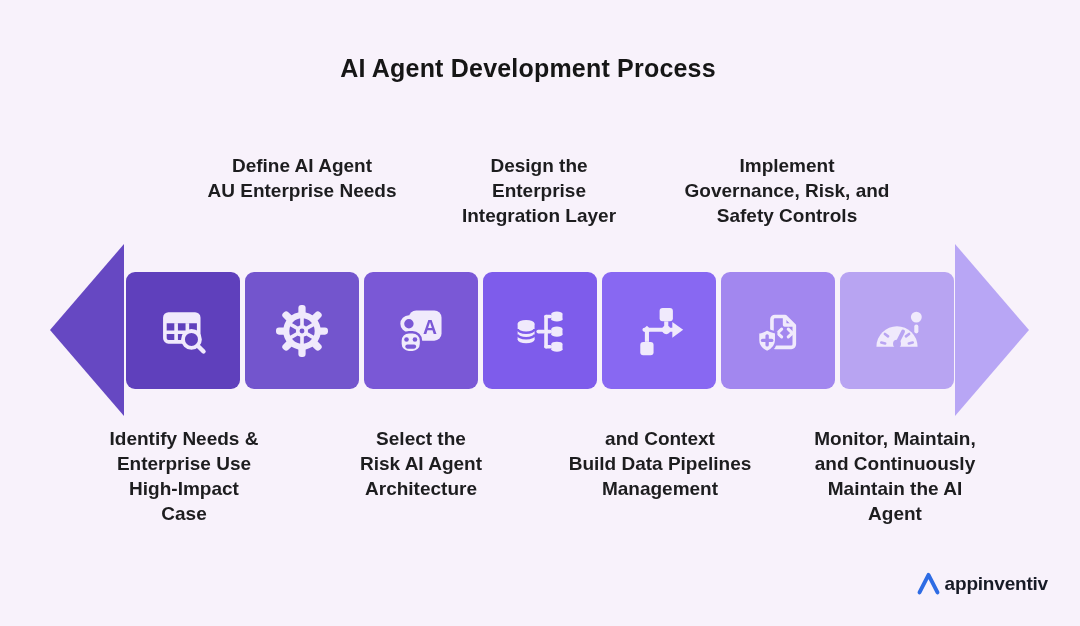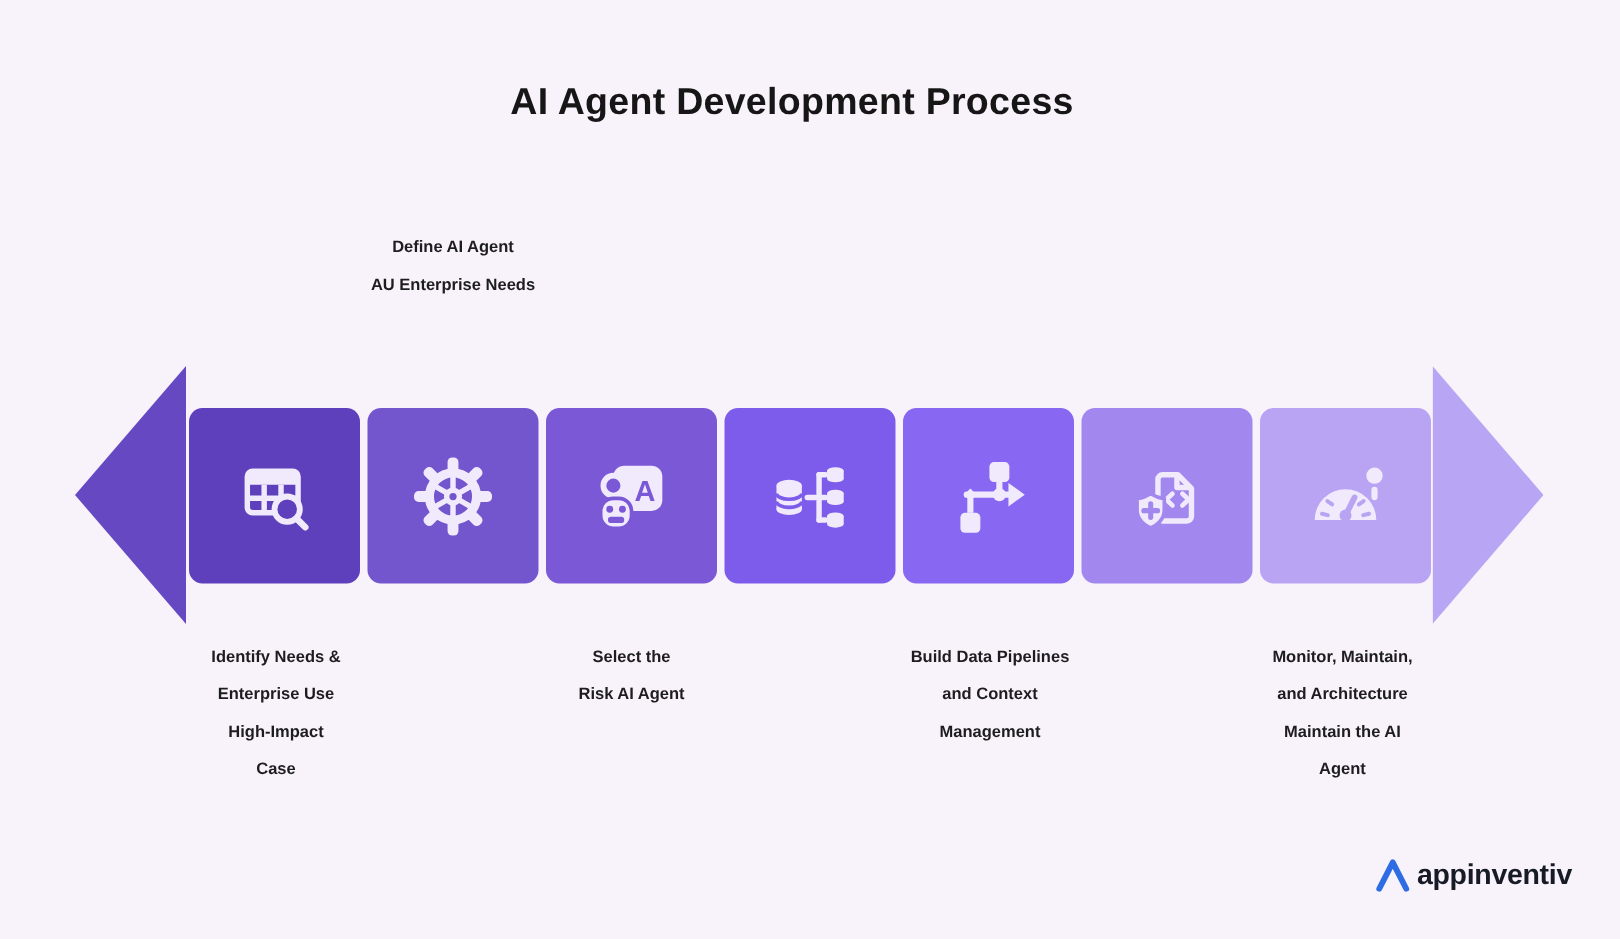--- a/index.html
+++ b/index.html
@@ -3,21 +3,21 @@
 <meta charset="utf-8">
 <style>
   html,body{margin:0;padding:0;}
   body{background:#f8f2fb;font-family:"Liberation Sans", sans-serif;}
   .stage{position:relative;width:1080px;height:626px;background:#f8f2fb;overflow:hidden;}
 
   .title{position:absolute;left:0;top:54px;width:1056px;text-align:center;
          font-size:25px;font-weight:700;color:#161616;letter-spacing:.2px;}
 
   .lbl{position:absolute;width:250px;text-align:center;color:#1d1d1f;
-       font-size:11px;font-weight:600;line-height:25px;}
+       font-size:19px;font-weight:600;line-height:25px;}
   .lbl-top{top:153px;}
   .lbl-bottom{top:426px;}
 
   .arrowhead{position:absolute;top:244px;width:74px;height:172px;}
   .arrowhead.left{left:50px;clip-path:polygon(100% 0,100% 100%,0 50%);}
   .arrowhead.right{left:955px;clip-path:polygon(0 0,100% 50%,0 100%);}
 
   .box{position:absolute;top:272px;width:114px;height:117px;border-radius:9px;
        display:flex;align-items:center;justify-content:center;}
   .box svg{width:58px;height:58px;}
@@ -33,20 +33,30 @@
 </head>
 <body>
 
 <div class="stage">
 
   <div class="title">AI Agent Development Process</div>
 
   <div class="lbl lbl-top" style="left:177px">
     <div>Define AI Agent</div>
     <div>AU Enterprise Needs</div>
+  </div>
+  <div class="lbl lbl-top" style="left:414px">
+    <div>Design the</div>
+    <div>Enterprise</div>
+    <div>Integration Layer</div>
+  </div>
+  <div class="lbl lbl-top" style="left:662px">
+    <div>Implement</div>
+    <div>Governance, Risk, and</div>
+    <div>Safety Controls</div>
   </div>
 
   <div class="arrowhead left" style="background: rgb(102, 72, 194);"></div>
   <div class="arrowhead right" style="background: rgb(184, 166, 245);"></div>
 
   <div class="box" style="left: 126px; background: rgb(95, 64, 188); --box: #5f40bc;">
     <svg viewBox="0 0 48 48">
       <rect x="9" y="10" width="28" height="23" rx="3" class="ic-stroke" stroke-width="3"></rect>
       <path d="M12 10 h22 a3 3 0 0 1 3 3 v4.5 h-28 V13 a3 3 0 0 1 3-3 z" class="ic-fill"></path>
       <line x1="18.3" y1="17.5" x2="18.3" y2="33" class="ic-stroke" stroke-width="3"></line>
@@ -174,29 +184,30 @@
 
   <div class="lbl lbl-bottom" style="left:59px">
     <div>Identify Needs &amp;</div>
     <div>Enterprise Use</div>
     <div>High-Impact</div>
     <div>Case</div>
   </div>
   <div class="lbl lbl-bottom" style="left:296px">
     <div>Select the</div>
     <div>Risk AI Agent</div>
+    <div>Architecture</div>
   </div>
   <div class="lbl lbl-bottom" style="left:535px">
+    <div>and Context</div>
     <div>Build Data Pipelines</div>
-    <div>and Context</div>
     <div>Management</div>
   </div>
   <div class="lbl lbl-bottom" style="left:770px">
     <div>Monitor, Maintain,</div>
-    <div>and Architecture</div>
+    <div>and Continuously</div>
     <div>Maintain the AI</div>
     <div>Agent</div>
   </div>
 
   <div class="logo">
     <svg width="25" height="25" viewBox="0 0 32 32">
       <path d="M4.5 27.5 L16 5 L27.5 27.5" fill="none" stroke="#2e6ce4" stroke-width="5" stroke-linejoin="round" stroke-linecap="round"></path>
     </svg>
     <span class="logo-text">appinventiv</span>
   </div>

